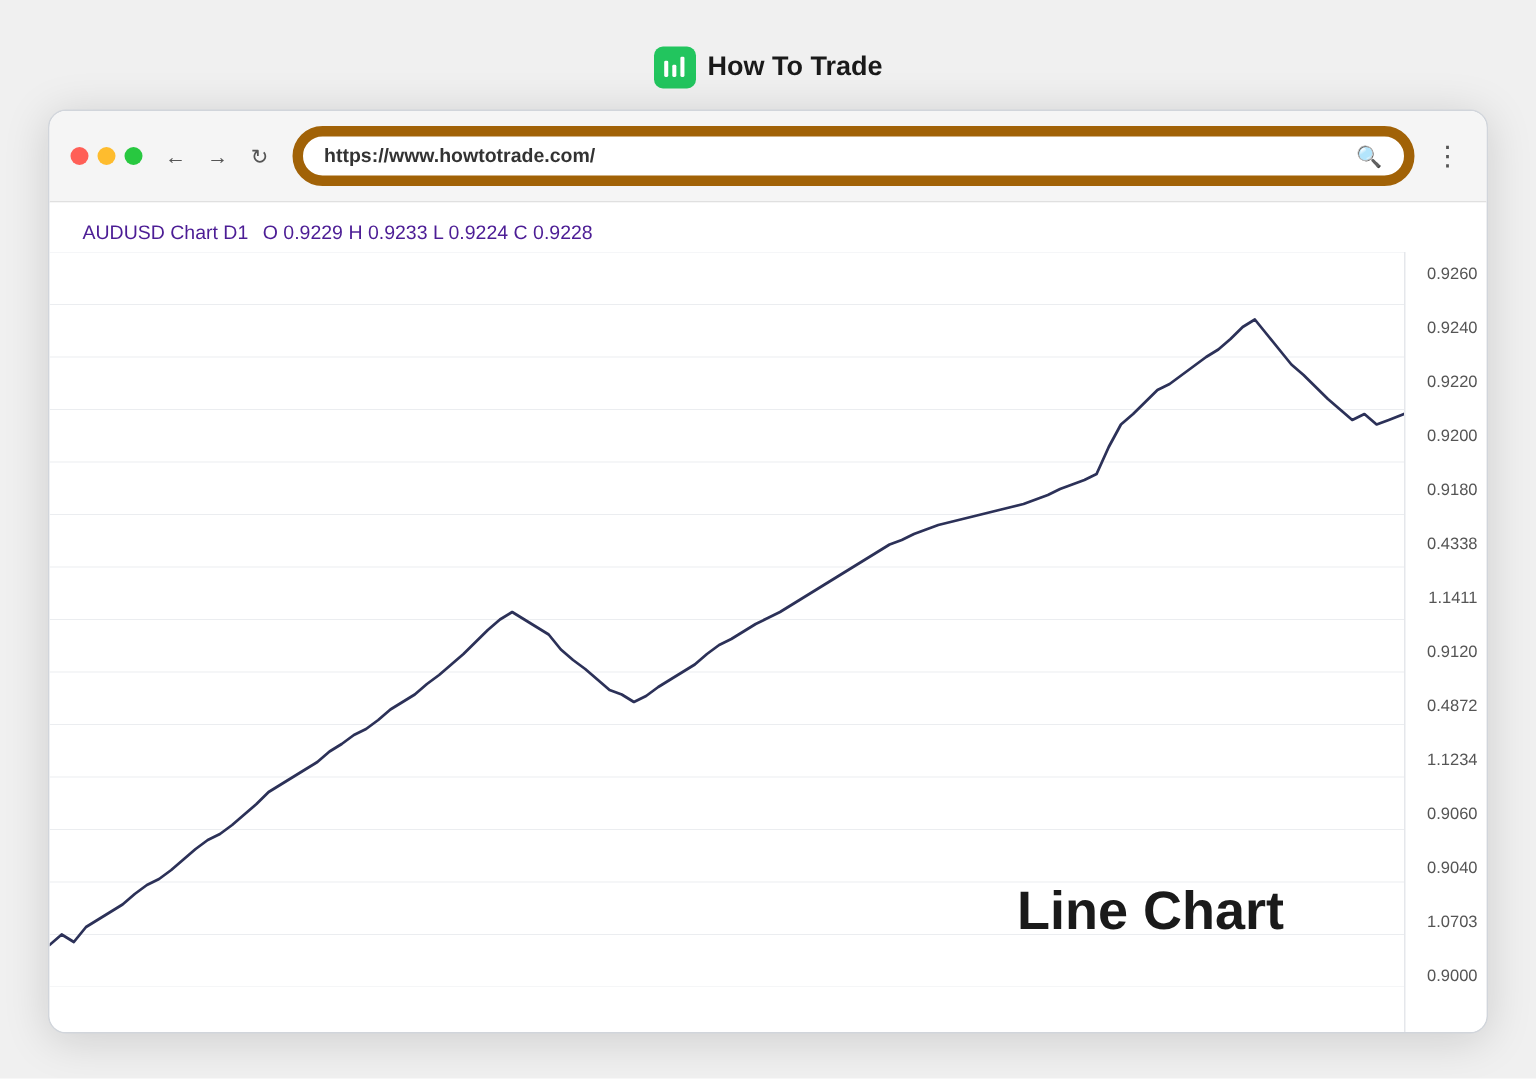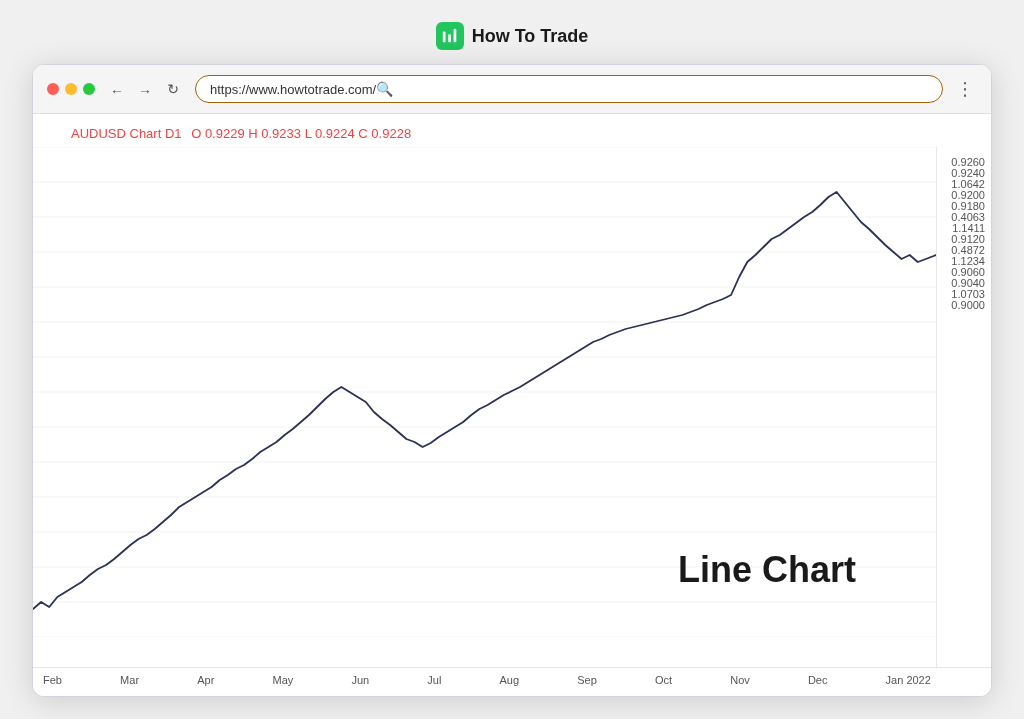--- a/index.html
+++ b/index.html
@@ -87,27 +87,29 @@
       align-items: center;
       justify-content: center;
       color: #555;
       font-size: 14px;
       cursor: pointer;
     }
 
     .address-bar {
       flex: 1;
       background: #fff;
-      border: 1px solid #a16207;
+      border: 7px solid #a16207;
       border-radius: 20px;
       padding: 5px 14px;
       font-size: 13px;
       color: #333;
       display: flex;
       align-items: center;
+      justify-content: space-between;
+      font-weight: bold;
     }
     .address-text {
       color: #333;
       font-size: 13px;
     }
     .search-icon-small {
       color: #888;
       font-size: 14px;
     }
     .more-btn {
@@ -121,24 +123,24 @@
       flex-shrink: 0;
     }
 
     
     .chart-container {
       padding: 0;
       background: #fff;
       position: relative;
     }
     .chart-header {
-      padding: 12px 32px 6px;
+      padding: 12px 16px 6px;
       font-size: 13px;
       font-weight: 700;
-      color: #ef4444;
+      color: #4c1d95;
     }
     .chart-header span {
       font-weight: 400;
       margin-left: 6px;
     }
 
     .chart-wrap {
       display: flex;
       position: relative;
     }
@@ -146,21 +148,21 @@
     .chart-svg-area {
       flex: 1;
       position: relative;
       height: 520px;
     }
 
     .y-axis {
       width: 55px;
       display: flex;
       flex-direction: column;
-      justify-content: flex-start;
+      justify-content: space-between;
       padding: 10px 6px 30px 2px;
       font-size: 11px;
       color: #555;
       text-align: right;
       border-left: 1px solid #e5e7eb;
     }
     .y-label {
       font-size: 11px;
       color: #555;
       line-height: 1;
@@ -170,21 +172,21 @@
       display: flex;
       justify-content: space-between;
       padding: 6px 60px 10px 10px;
       font-size: 11px;
       color: #555;
       border-top: 1px solid #e5e7eb;
     }
 
     .line-chart-label {
       position: absolute;
-      bottom: 76px;
+      bottom: 60px;
       right: 80px;
       font-size: 36px;
       font-weight: 900;
       color: #1a1a1a;
     }
   </style>
 </head>
 <body>
 
 <div class="top-bar">
@@ -361,44 +363,30 @@
             "></polyline>
         </svg>
 
         
         <div class="line-chart-label">Line Chart</div>
       </div>
 
       <div class="y-axis">
         <span class="y-label">0.9260</span>
         <span class="y-label">0.9240</span>
-        <span class="y-label">1.0642</span>
+        <span class="y-label">0.9220</span>
         <span class="y-label">0.9200</span>
         <span class="y-label">0.9180</span>
-        <span class="y-label">0.4063</span>
+        <span class="y-label">0.4338</span>
         <span class="y-label">1.1411</span>
         <span class="y-label">0.9120</span>
         <span class="y-label">0.4872</span>
         <span class="y-label">1.1234</span>
         <span class="y-label">0.9060</span>
         <span class="y-label">0.9040</span>
         <span class="y-label">1.0703</span>
         <span class="y-label">0.9000</span>
       </div>
     </div>
 
-    <div class="x-axis">
-      <span>Feb</span>
-      <span>Mar</span>
-      <span>Apr</span>
-      <span>May</span>
-      <span>Jun</span>
-      <span>Jul</span>
-      <span>Aug</span>
-      <span>Sep</span>
-      <span>Oct</span>
-      <span>Nov</span>
-      <span>Dec</span>
-      <span>Jan 2022</span>
-    </div>
   </div>
 
 </div>
 
 </body></html>

